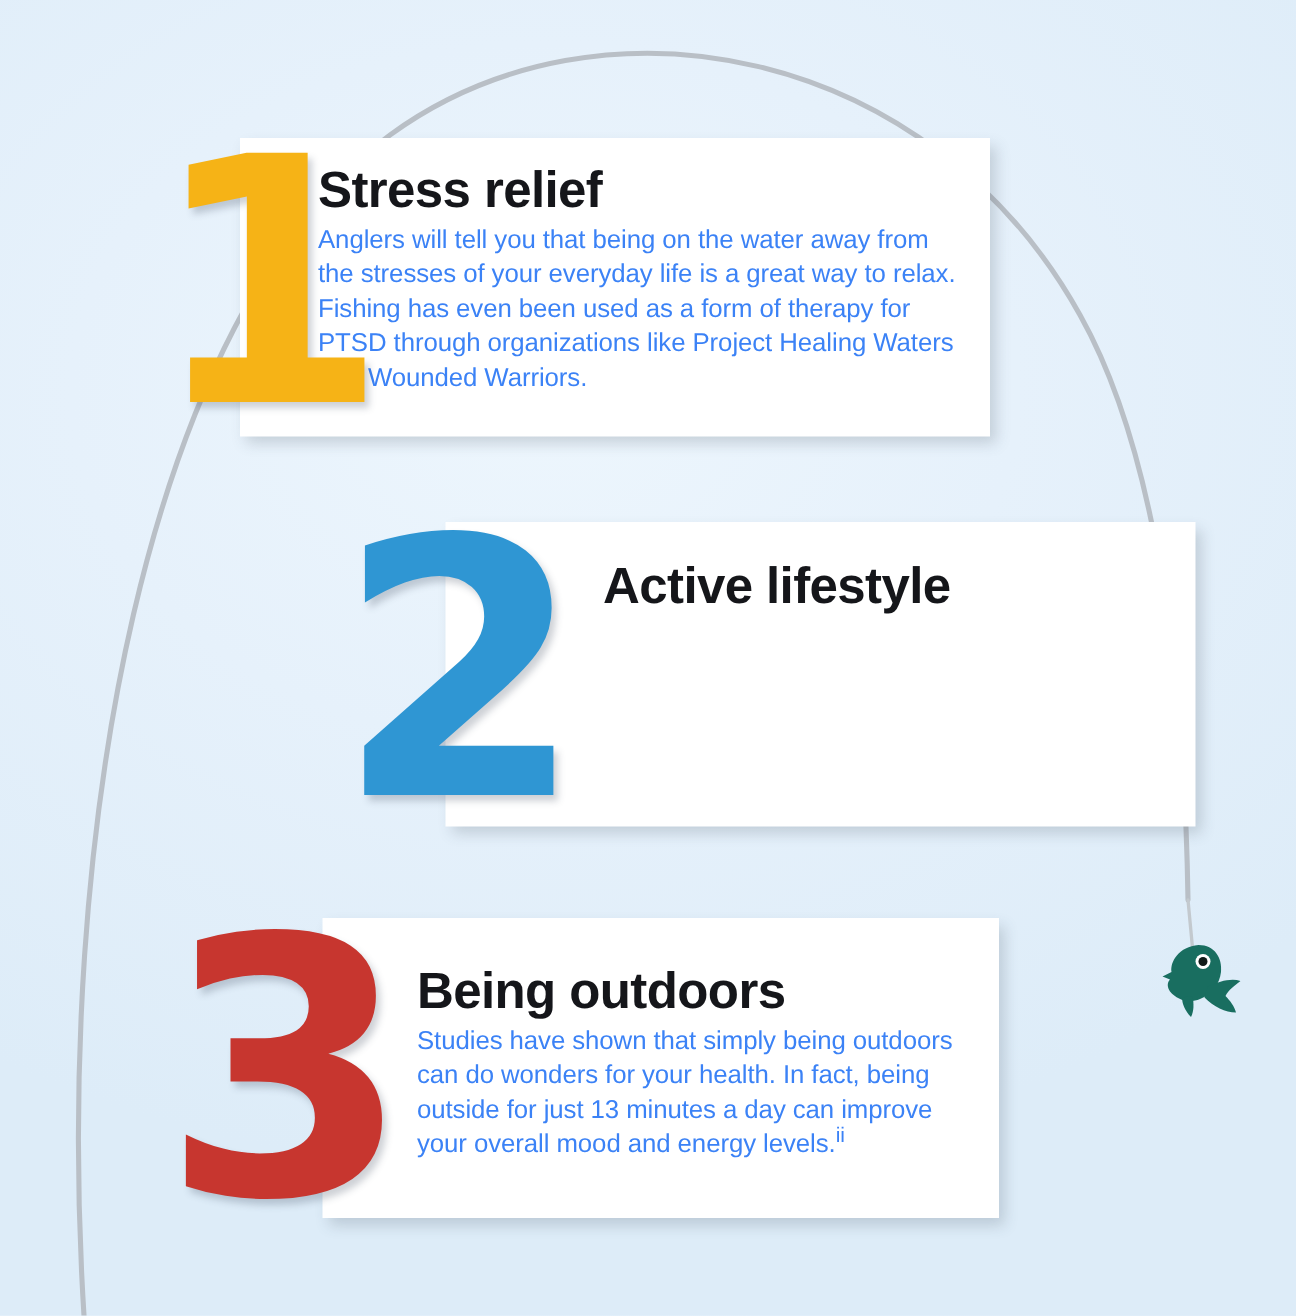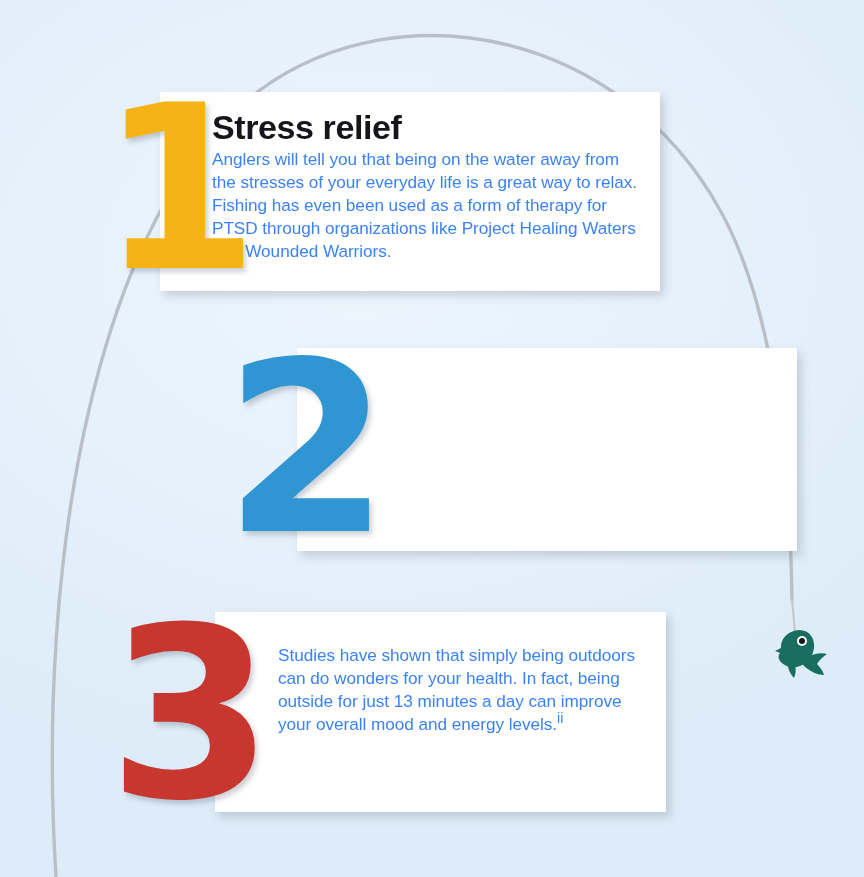--- a/index.html
+++ b/index.html
@@ -123,26 +123,28 @@
   <div class="card" id="card-1">
     <div class="card-body">
       <h2 class="card-title">Stress relief</h2>
       <p class="card-text"><span>Anglers will tell you that being on the water away from the stresses of your everyday life is a great way to relax. Fishing has even been used as a form of therapy for PTSD through organizations like Project Healing Waters and Wounded Warriors.</span></p>
     </div>
   </div>
   <div class="numeral" id="numeral-1">1</div>
 
   <div class="card" id="card-2">
     <div class="card-body">
+      <h2 class="card-title">Active lifestyle</h2>
     </div>
   </div>
   <div class="numeral" id="numeral-2">2</div>
 
   <div class="card" id="card-3">
     <div class="card-body">
+      <h2 class="card-title">Being outdoors</h2>
       <p class="card-text"><span>Studies have shown that simply being outdoors can do wonders for your health. In fact, being outside for just 13 minutes a day can improve your overall mood and energy levels.</span><sup>ii</sup></p>
     </div>
   </div>
   <div class="numeral" id="numeral-3">3</div>
 
   <div class="fish-wrap" style="position:absolute; left:769px; top:624px; width:62px; height:58px;">
     <svg viewBox="0 0 62 58" width="62" height="58">
       <path d="M30 6 C41 6, 46 15, 45 24 C44 32, 39 39, 31 42 C24 45, 16 43, 11 37 C9 34, 9 31, 11 29 L6 27 L12 24 C11 17, 17 7, 30 6 Z" fill="#196e60"></path>
       <path d="M36 34 C44 30, 52 28, 58 30 C54 33, 50 36, 48 40 C51 43, 54 47, 55 51 C48 51, 40 47, 34 41 Z" fill="#196e60"></path>
       <path d="M26 40 C27 45, 27 50, 25 54 C21 50, 19 45, 19 41 Z" fill="#196e60"></path>

